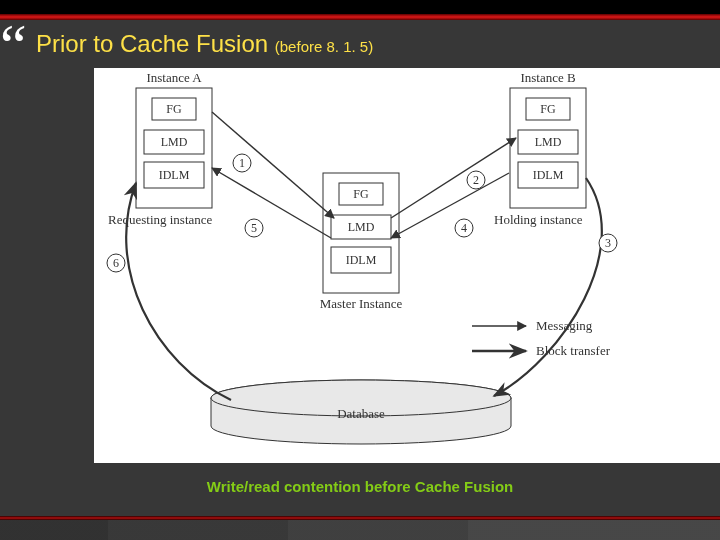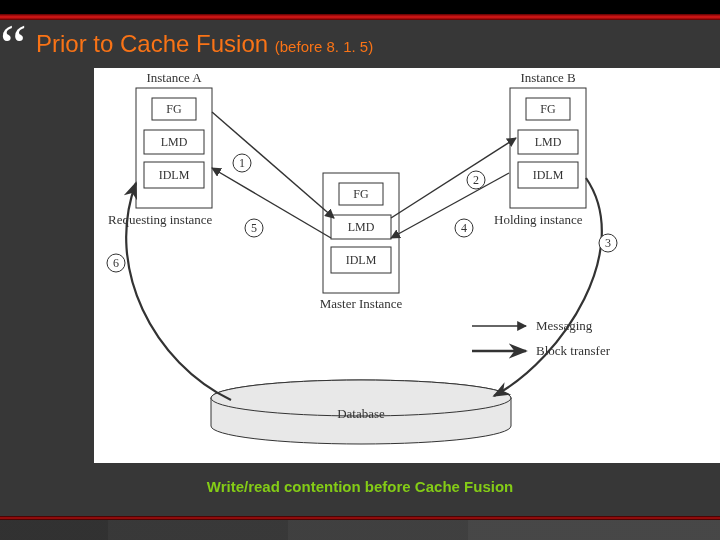--- a/index.html
+++ b/index.html
@@ -9,21 +9,21 @@
     background: #373737;
   }
   .topbar { position: absolute; top: 0; left: 0; width: 720px; height: 14px; background: #000; }
   .redline { position: absolute; top: 14px; left: 0; width: 720px; height: 6px;
     background: linear-gradient(#5a0000, #c81414 40%, #c81414 60%, #5a0000); }
   .quote-mark {
     position: absolute; left: 0px; top: 15px; color: #fff;
     font-family: Georgia, 'Times New Roman', serif; font-size: 60px; line-height: 1;
   }
   .title {
-    position: absolute; left: 36px; top: 30px; color: #f97316;
+    position: absolute; left: 36px; top: 30px; color: #fde047;
     font-size: 24px; font-weight: 400;
   }
   .title-sub { font-size: 15px; }
   .diagram {
     position: absolute; left: 94px; top: 68px;
     width: 636px; height: 395px; background: #fff;
   }
   .diagram svg { position: absolute; left: 0; top: 0; }
   .caption {
     position: absolute; left: 0; top: 478px; width: 720px;

